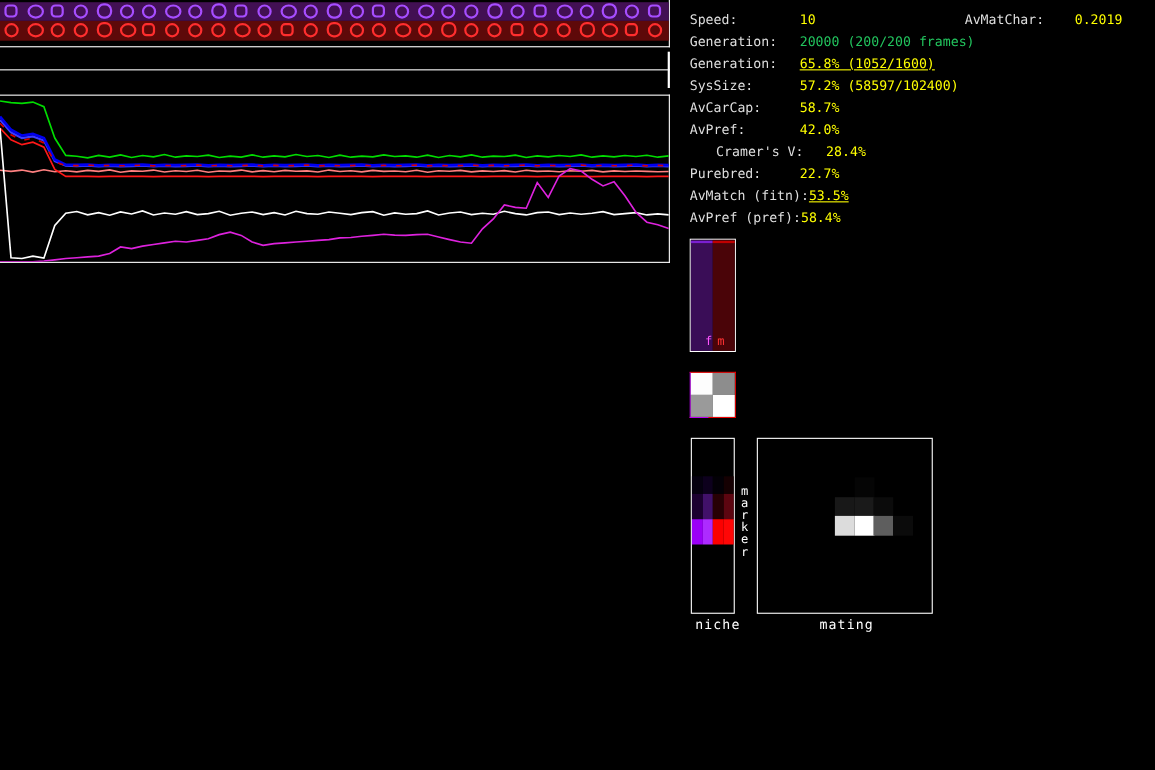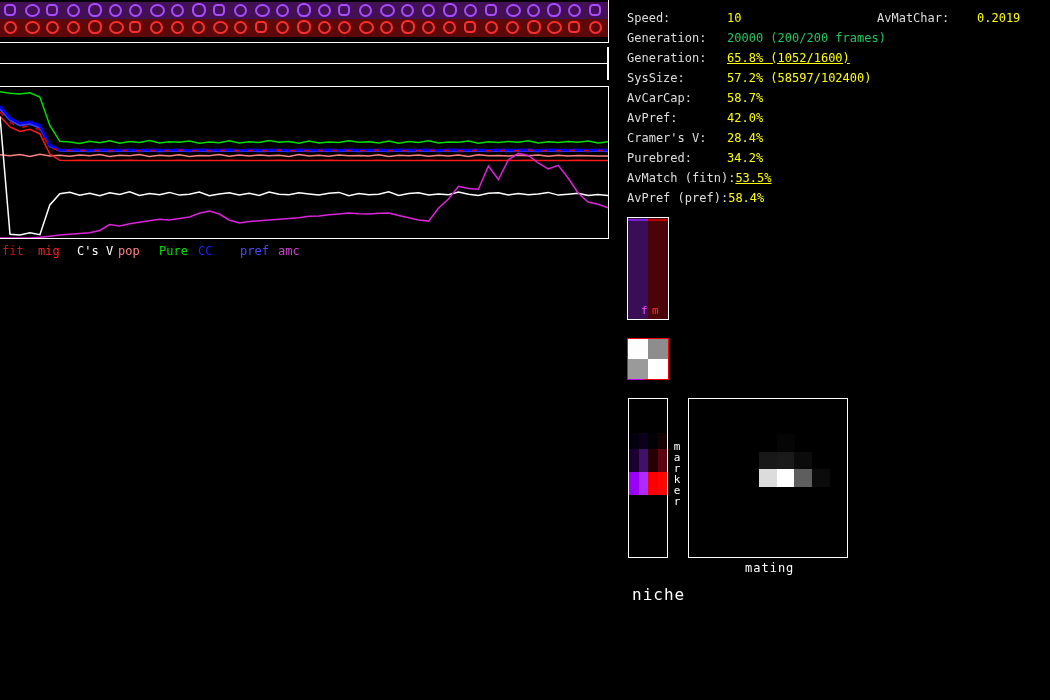--- a/index.html
+++ b/index.html
@@ -44,21 +44,21 @@
   #fm-m-letter{left:24px;}
   
   #checker-box{position:absolute;left:627px;top:338px;width:40px;height:40px;
                border:1px solid #ee0000;border-left:1px solid #bb00ee;}
   .checker-cell{position:absolute;width:20px;height:20px;}
   #checker-bl-edge{position:absolute;left:-1px;bottom:-1px;width:17px;height:1px;background:#bb00ee;}
   
   #niche-box{position:absolute;left:628px;top:398px;width:38px;height:158px;
              border:1px solid #fff;background:#000;}
   .niche-cell{position:absolute;}
-  #niche-label{position:absolute;left:632px;top:585px;font-size:16px;color:#fff;letter-spacing:1px;}
+  #niche-label{position:absolute;left:632px;top:561px;font-size:12px;color:#fff;letter-spacing:1px;}
   
   #marker-label{position:absolute;left:672px;top:441px;font-size:11px;line-height:11px;
                 color:#fff;text-align:center;width:10px;}
   
   #mating-box{position:absolute;left:688px;top:398px;width:158px;height:158px;
               border:1px solid #fff;background:#000;}
   .mating-cell{position:absolute;}
   #mating-label{position:absolute;left:745px;top:561px;font-size:12px;color:#fff;letter-spacing:1px;}
 </style>
 </head>
@@ -140,40 +140,30 @@
         <polyline points="0.0,29.5 10.0,40.0 19.9,44.5 29.9,42.3 39.9,46.8 49.8,67.0 59.8,73.3 69.8,73.4 79.7,73.3 89.7,73.6 99.7,73.4 109.6,73.4 119.6,73.4 129.6,73.3 139.5,73.6 149.5,73.4 159.5,73.4 169.4,73.4 179.4,73.3 189.4,73.6 199.3,73.4 209.3,73.4 219.3,73.4 229.2,73.3 239.2,73.6 249.2,73.4 259.1,73.4 269.1,73.4 279.1,73.3 289.0,73.6 299.0,73.4 309.0,73.4 319.0,73.4 328.9,73.3 338.9,73.6 348.9,73.4 358.8,73.4 368.8,73.4 378.8,73.3 388.7,73.6 398.7,73.4 408.7,73.4 418.6,73.4 428.6,73.3 438.6,73.6 448.5,73.4 458.5,73.4 468.5,73.4 478.4,73.3 488.4,73.6 498.4,73.4 508.3,73.4 518.3,73.4 528.3,73.3 538.2,73.6 548.2,73.4 558.2,73.4 568.1,73.4 578.1,73.3 588.1,73.6 598.0,73.4 608.0,73.4" fill="none" stroke="#ff1818" stroke-width="1.5"></polyline>
         <polyline points="0.0,22.0 10.0,33.3 19.9,38.5 29.9,37.0 39.9,40.8 49.8,59.5 59.8,63.7 69.8,64.0 79.7,63.7 89.7,64.3 99.7,63.8 109.6,64.2 119.6,64.0 129.6,63.7 139.5,64.3 149.5,63.8 159.5,64.2 169.4,64.0 179.4,63.7 189.4,64.3 199.3,63.8 209.3,64.2 219.3,64.0 229.2,63.7 239.2,64.3 249.2,63.8 259.1,64.2 269.1,64.0 279.1,63.7 289.0,64.3 299.0,63.8 309.0,64.2 319.0,64.0 328.9,63.7 338.9,64.3 348.9,63.8 358.8,64.2 368.8,64.0 378.8,63.7 388.7,64.3 398.7,63.8 408.7,64.2 418.6,64.0 428.6,63.7 438.6,64.3 448.5,63.8 458.5,64.2 468.5,64.0 478.4,63.7 488.4,64.3 498.4,63.8 508.3,64.2 518.3,64.0 528.3,63.7 538.2,64.3 548.2,63.8 558.2,64.2 568.1,64.0 578.1,63.7 588.1,64.3 598.0,63.8 608.0,64.2" fill="none" stroke="#3c3cff" stroke-width="2"></polyline>
         <polyline points="0.0,19.0 10.0,31.0 19.9,36.3 29.9,34.8 39.9,38.5 49.8,58.0 59.8,62.7 69.8,62.9 79.7,62.7 89.7,63.3 99.7,62.8 109.6,63.1 119.6,62.9 129.6,62.7 139.5,63.3 149.5,62.8 159.5,63.1 169.4,62.9 179.4,62.7 189.4,63.3 199.3,62.8 209.3,63.1 219.3,62.9 229.2,62.7 239.2,63.3 249.2,62.8 259.1,63.1 269.1,62.9 279.1,62.7 289.0,63.3 299.0,62.8 309.0,63.1 319.0,62.9 328.9,62.7 338.9,63.3 348.9,62.8 358.8,63.1 368.8,62.9 378.8,62.7 388.7,63.3 398.7,62.8 408.7,63.1 418.6,62.9 428.6,62.7 438.6,63.3 448.5,62.8 458.5,63.1 468.5,62.9 478.4,62.7 488.4,63.3 498.4,62.8 508.3,63.1 518.3,62.9 528.3,62.7 538.2,63.3 548.2,62.8 558.2,63.1 568.1,62.9 578.1,62.7 588.1,63.3 598.0,62.8 608.0,63.1" fill="none" stroke="#0000ee" stroke-width="2.5"></polyline>
         <polyline points="0.0,25.0 10.0,35.5 19.9,40.8 29.9,38.5 39.9,43.0 49.8,60.3 59.8,63.4 69.8,63.6 79.7,63.1 89.7,63.8 99.7,63.4 109.6,63.7 119.6,63.6 129.6,63.1 139.5,63.8 149.5,63.4 159.5,63.7 169.4,63.6 179.4,63.1 189.4,63.8 199.3,63.4 209.3,63.7 219.3,63.6 229.2,63.1 239.2,63.8 249.2,63.4 259.1,63.7 269.1,63.6 279.1,63.1 289.0,63.8 299.0,63.4 309.0,63.7 319.0,63.6 328.9,63.1 338.9,63.8 348.9,63.4 358.8,63.7 368.8,63.6 378.8,63.1 388.7,63.8 398.7,63.4 408.7,63.7 418.6,63.6 428.6,63.1 438.6,63.8 448.5,63.4 458.5,63.7 468.5,63.6 478.4,63.1 488.4,63.8 498.4,63.4 508.3,63.7 518.3,63.6 528.3,63.1 538.2,63.8 548.2,63.4 558.2,63.7 568.1,63.6 578.1,63.1 588.1,63.8 598.0,63.4 608.0,63.7" fill="none" stroke="#d40000" stroke-width="1.5" stroke-dasharray="5 9"></polyline>
         <polyline points="0.0,4.8 10.0,6.3 19.9,7.0 29.9,5.8 39.9,10.0 49.8,38.5 59.8,54.3 69.8,55.0 79.7,56.5 89.7,54.3 99.7,55.8 109.6,53.8 119.6,56.2 129.6,54.4 139.5,55.6 149.5,53.5 159.5,55.9 169.4,54.7 179.4,55.3 189.4,54.1 199.3,56.2 209.3,55.0 219.3,55.8 229.2,53.8 239.2,55.9 249.2,54.7 259.1,55.6 269.1,53.5 279.1,55.3 289.0,54.4 299.0,56.2 309.0,54.1 319.0,55.9 328.9,55.0 338.9,55.6 348.9,53.8 358.8,55.3 368.8,54.7 378.8,55.9 388.7,54.1 398.7,56.2 408.7,54.4 418.6,55.6 428.6,53.8 438.6,55.9 448.5,55.0 458.5,55.3 468.5,54.1 478.4,56.2 488.4,54.7 498.4,55.6 508.3,54.4 518.3,55.3 528.3,53.8 538.2,55.9 548.2,54.7 558.2,55.6 568.1,54.4 578.1,55.3 588.1,54.1 598.0,55.9 608.0,54.7" fill="none" stroke="#00dd00" stroke-width="1.5"></polyline>
         <polyline points="0.0,29.5 10.0,147.3 19.9,148.0 29.9,145.8 39.9,147.7 49.8,118.0 59.8,106.8 69.8,105.3 79.7,108.3 89.7,106.3 99.7,108.7 109.6,105.7 119.6,107.5 129.6,104.8 139.5,108.4 149.5,106.6 159.5,107.8 169.4,105.4 179.4,108.1 189.4,107.2 199.3,105.1 209.3,108.7 219.3,106.9 229.2,105.7 239.2,108.1 249.2,106.3 259.1,108.4 269.1,105.1 279.1,107.2 289.0,107.8 299.0,105.7 309.0,106.9 319.0,108.1 328.9,106.3 338.9,105.4 348.9,108.7 358.8,106.6 368.8,107.8 378.8,107.2 388.7,104.8 398.7,108.4 408.7,106.6 418.6,105.7 428.6,108.1 438.6,106.9 448.5,107.8 458.5,105.1 468.5,107.2 478.4,108.4 488.4,106.3 498.4,105.7 508.3,108.1 518.3,106.6 528.3,107.8 538.2,106.9 548.2,105.4 558.2,108.1 568.1,107.2 578.1,106.3 588.1,108.4 598.0,107.5 608.0,108.4" fill="none" stroke="#ffffff" stroke-width="1.5"></polyline>
         <polyline points="0.0,151.0 10.0,151.0 19.9,151.0 29.9,151.0 39.9,150.3 49.8,149.2 59.8,148.0 69.8,147.3 79.7,146.5 89.7,145.8 99.7,143.5 109.6,137.5 119.6,139.0 129.6,136.8 139.5,135.3 149.5,133.8 159.5,132.3 169.4,133.0 179.4,131.5 189.4,130.0 199.3,126.3 209.3,124.0 219.3,127.0 229.2,133.0 239.2,136.0 249.2,134.5 259.1,133.8 269.1,133.0 279.1,132.3 289.0,131.5 299.0,130.8 309.0,129.3 319.0,128.9 328.9,127.8 338.9,127.0 348.9,126.0 358.8,126.7 368.8,127.0 378.8,126.3 388.7,126.0 398.7,128.5 408.7,130.8 418.6,133.0 428.6,134.1 438.6,121.0 448.5,112.0 458.5,99.3 468.5,101.5 478.4,102.3 488.4,79.0 498.4,92.5 508.3,73.0 518.3,66.3 528.3,68.5 538.2,76.0 548.2,82.0 558.2,78.3 568.1,91.0 578.1,106.0 588.1,115.0 598.0,117.3 608.0,120.7" fill="none" stroke="#dd22dd" stroke-width="1.5"></polyline>
       </svg>
   </div>
 
-  <div id="legend">
-      <span class="legend-item" style="left: 2px; color: rgb(200, 22, 22);">fit</span>
-      <span class="legend-item" style="left: 38px; color: rgb(255, 32, 32);">mig</span>
-      <span class="legend-item" style="left: 77px; color: rgb(255, 255, 255);">C's V</span>
-      <span class="legend-item" style="left: 118px; color: rgb(255, 128, 128);">pop</span>
-      <span class="legend-item" style="left: 159px; color: rgb(0, 224, 0);">Pure</span>
-      <span class="legend-item" style="left: 198px; color: rgb(32, 32, 255);">CC</span>
-      <span class="legend-item" style="left: 240px; color: rgb(72, 72, 255);">pref</span>
-      <span class="legend-item" style="left: 278px; color: rgb(204, 68, 204);">amc</span>
-    </div>
 
   <div class="stat-col" id="stats-left">
       <div class="stat-row" style="top: 0px;"><span class="stat-label" style="color: rgb(222, 222, 222);">Speed:</span><span class="stat-value" style="color: rgb(255, 255, 0);">10</span></div>
       <div class="stat-row" style="top: 20px;"><span class="stat-label" style="color: rgb(222, 222, 222);">Generation:</span><span class="stat-value" style="color: #22c55e;">20000 (200/200 frames)</span></div>
       <div class="stat-row" style="top: 40px;"><span class="stat-label" style="color: rgb(222, 222, 222);">Generation:</span><span class="stat-value" style="color: rgb(255, 255, 0); text-decoration: underline;">65.8% (1052/1600)</span></div>
       <div class="stat-row" style="top: 60px;"><span class="stat-label" style="color: rgb(222, 222, 222);">SysSize:</span><span class="stat-value" style="color: rgb(255, 255, 0); margin-top: 32px;">57.2% (58597/102400)</span></div>
       <div class="stat-row" style="top: 80px;"><span class="stat-label" style="color: rgb(222, 222, 222);">AvCarCap:</span><span class="stat-value" style="color: rgb(255, 255, 0);">58.7%</span></div>
       <div class="stat-row" style="top: 100px;"><span class="stat-label" style="color: rgb(222, 222, 222);">AvPref:</span><span class="stat-value" style="color: rgb(255, 255, 0);">42.0%</span></div>
-      <div class="stat-row" style="top: 120px;"><span class="stat-label" style="color: rgb(222, 222, 222);">Cramer's V:</span><span class="stat-value" style="color: rgb(255, 255, 0);">28.4%</span></div>
-      <div class="stat-row" style="top: 140px;"><span class="stat-label" style="color: rgb(222, 222, 222);">Purebred:</span><span class="stat-value" style="color: rgb(255, 255, 0);">34.2%</span></div>
+      <div class="stat-row" style="top: 120px;"><span class="stat-label" style="color: rgb(222, 222, 222); margin-left: 24px;">Cramer's V:</span><span class="stat-value" style="color: rgb(255, 255, 0);">28.4%</span></div>
+      <div class="stat-row" style="top: 140px;"><span class="stat-label" style="color: rgb(222, 222, 222);">Purebred:</span><span class="stat-value" style="color: rgb(255, 255, 0);">22.7%</span></div>
       <div class="stat-row" style="top: 160px;"><span class="stat-label" style="color: rgb(222, 222, 222);">AvMatch (fitn):</span><span class="stat-value" style="color: rgb(255, 255, 0); text-decoration: underline;">53.5%</span></div>
       <div class="stat-row" style="top: 180px;"><span class="stat-label" style="color: rgb(222, 222, 222);">AvPref (pref):</span><span class="stat-value" style="color: rgb(255, 255, 0);">58.4%</span></div>
     </div>
   <div class="stat-col" id="stats-right">
       <div class="stat-row" style="top: 0px;"><span class="stat-label" style="color: rgb(222, 222, 222);">AvMatChar:</span><span class="stat-value" style="color: rgb(255, 255, 0);">0.2019</span></div>
     </div>
 
   <div id="fm-box">
     <div class="fm-half" id="fm-female" style="background: rgb(58, 13, 87);">
       <div class="fm-topline" style="background: rgb(122, 31, 208);"></div>

